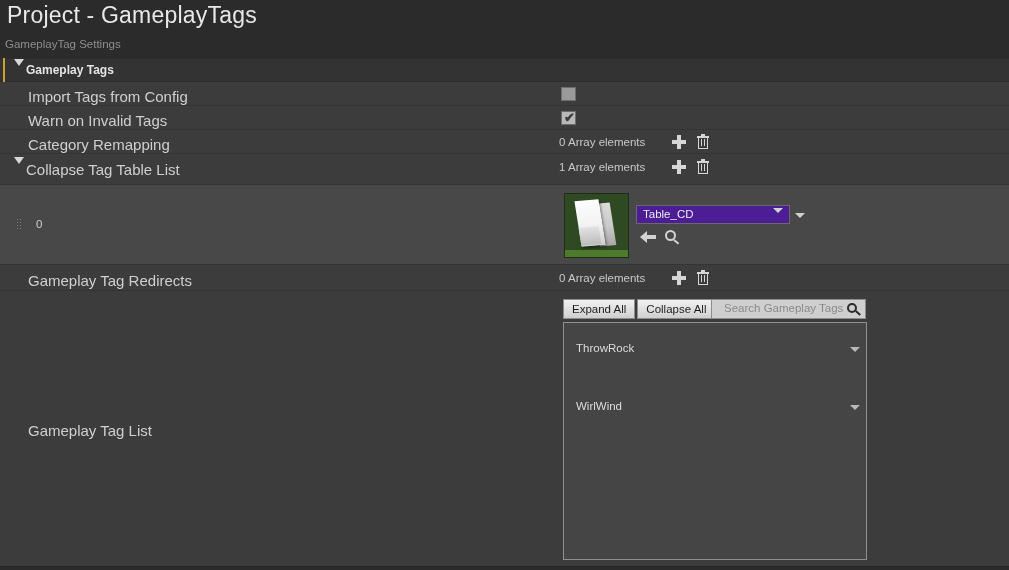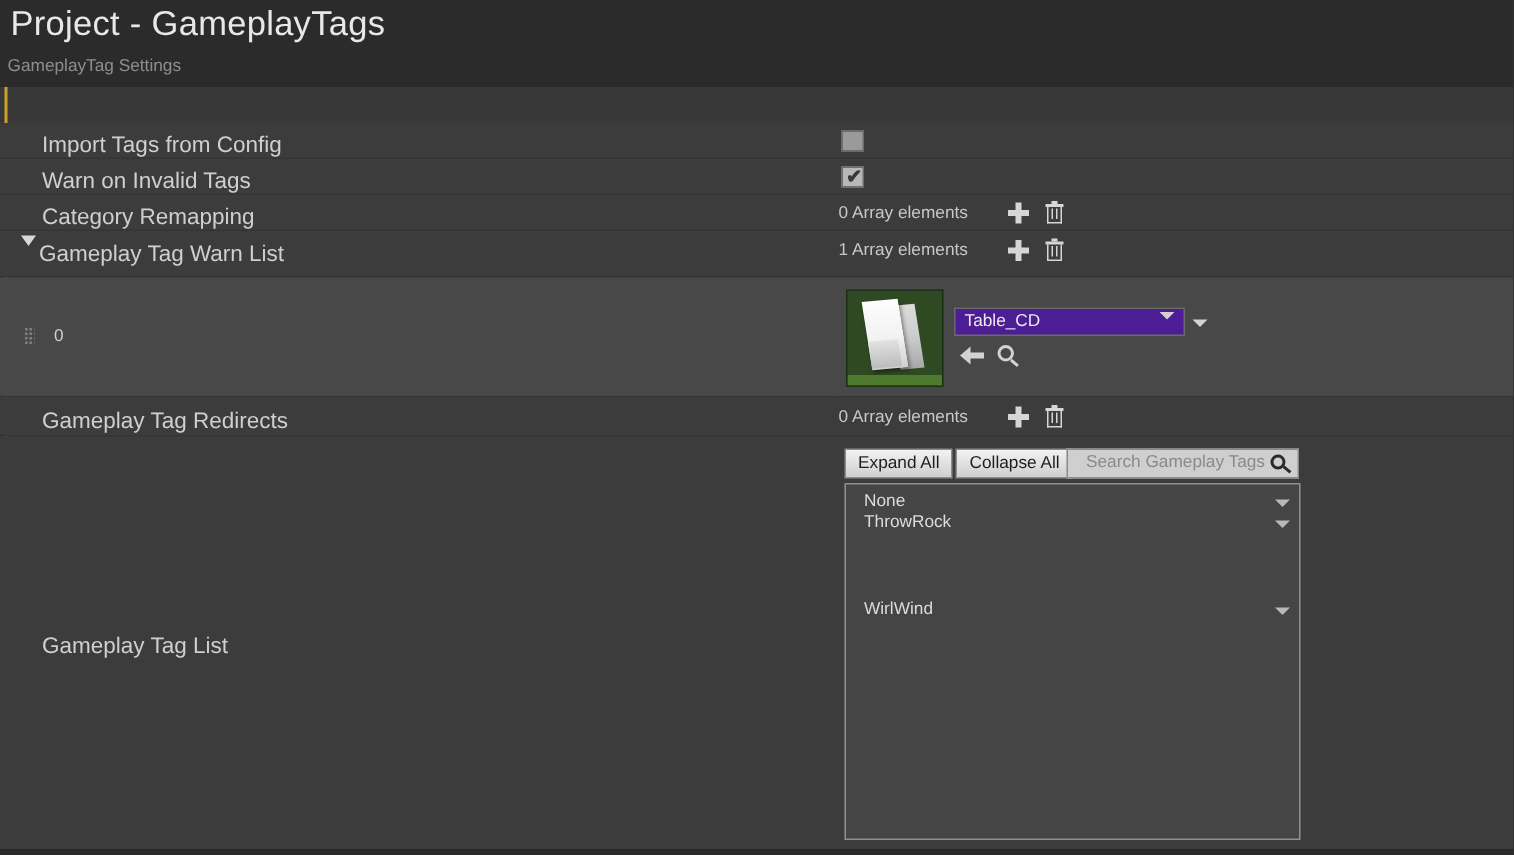--- a/index.html
+++ b/index.html
@@ -253,20 +253,24 @@
 </head>
 <body>
 
 <div id="app">
 
   <div class="titlebar">
     <div class="title-text">Project - GameplayTags</div>
     <div class="subtitle-text">GameplayTag Settings</div>
   </div>
 
+  <div class="cat-header">
+    <span class="expander"><span class="tri-down"></span></span>
+    <span class="cat-label">Gameplay Tags</span>
+  </div>
 
   <div class="accent-stripe"></div>
   <div class="splitter"></div>
 
   <div class="row dark" style="top:82px;height:24px;">
     <span class="row-label indent1" style="top:6px;">Import Tags from Config</span>
     <span class="checkbox empty" style="left:561px;top:5px;"></span>
   </div>
 
   <div class="row dark" style="top:106px;height:24px;">
@@ -280,21 +284,21 @@
     <span class="row-label indent1" style="top:6px;">Category Remapping</span>
     <span class="arr-text" style="left:559px;top:6px;">0 Array elements</span>
     <span class="icon-btn" style="left:670px;top:3px;"><span class="plus-icon"></span></span>
     <span class="icon-btn" style="left:694px;top:3px;">
       <span class="trash-icon"><span class="handle"></span><span class="lid"></span><span class="can"></span></span>
     </span>
   </div>
 
   <div class="row dark" style="top:154px;height:31px;">
     <span class="row-expander" style="top:10px;"><span class="tri-down"></span></span>
-    <span class="row-label indent0" style="top:7px;">Gameplay Tag Warn List</span>
+    <span class="row-label indent0" style="top:7px;">Collapse Tag Table List</span>
     <span class="arr-text" style="left:559px;top:7px;">1 Array elements</span>
     <span class="icon-btn" style="left:670px;top:4px;"><span class="plus-icon"></span></span>
     <span class="icon-btn" style="left:694px;top:4px;">
       <span class="trash-icon"><span class="handle"></span><span class="lid"></span><span class="can"></span></span>
     </span>
   </div>
 
   <div class="row light" style="top:185px;height:80px;"></div>
   <span class="drag-handle"></span>
   <span class="elem-index">0</span>
@@ -338,24 +342,20 @@
     <span class="tool-btn">Expand All</span><span class="tool-btn" style="margin-left:2px;">Collapse All</span>
   </div>
 
   <div class="search-box">
     <span class="ph">Search Gameplay Tags</span>
     <span class="mag-ring"></span>
     <span class="mag-stick"></span>
   </div>
 
   <div class="tag-list-box">
-    <div class="tag-row" style="top:5px;">
-      <span class="tag-name">None</span>
-      <span class="tag-chev"></span>
-    </div>
     <div class="tag-row" style="top:19px;">
       <span class="tag-name">ThrowRock</span>
       <span class="tag-chev"></span>
     </div>
     <div class="tag-row" style="top:33px;margin-top:44px;">
       <span class="tag-name">WirlWind</span>
       <span class="tag-chev"></span>
     </div>
   </div>
 

